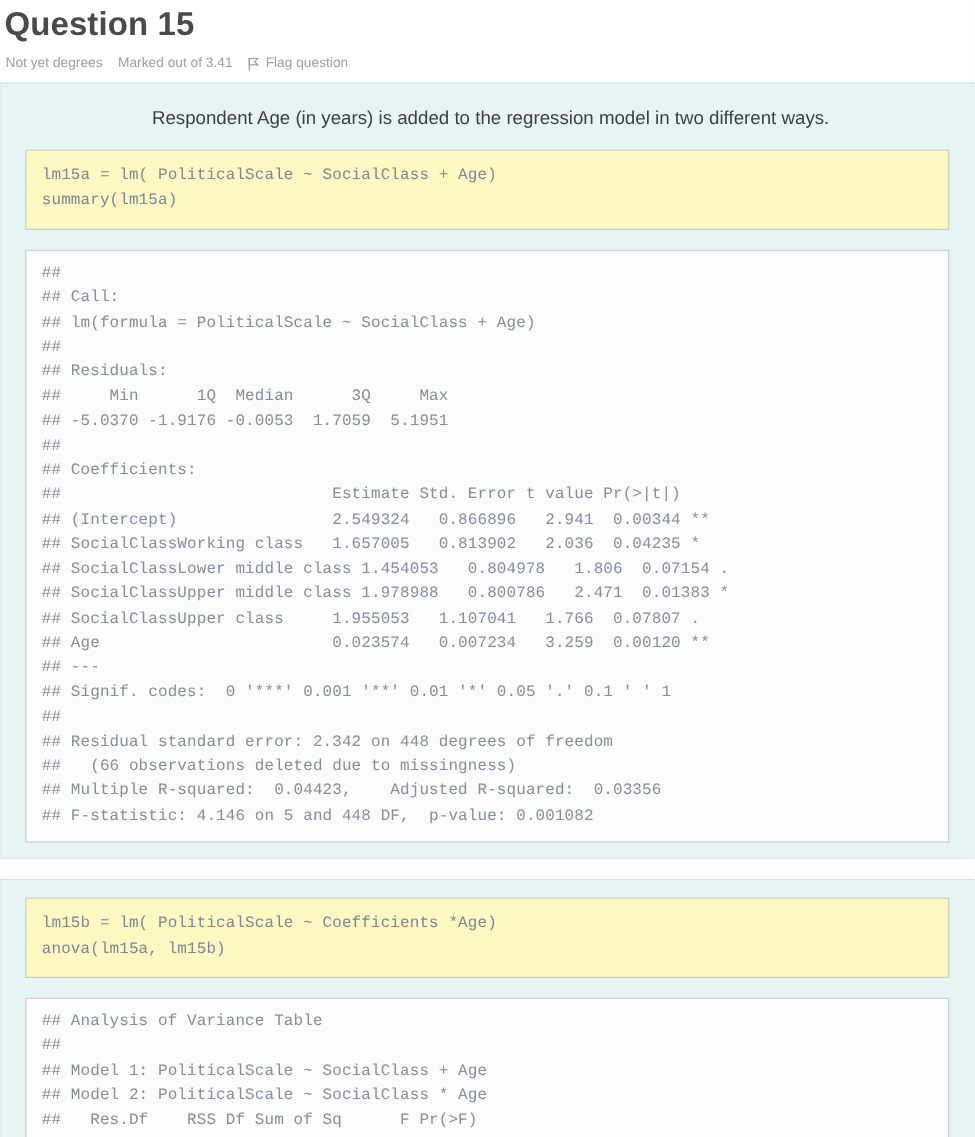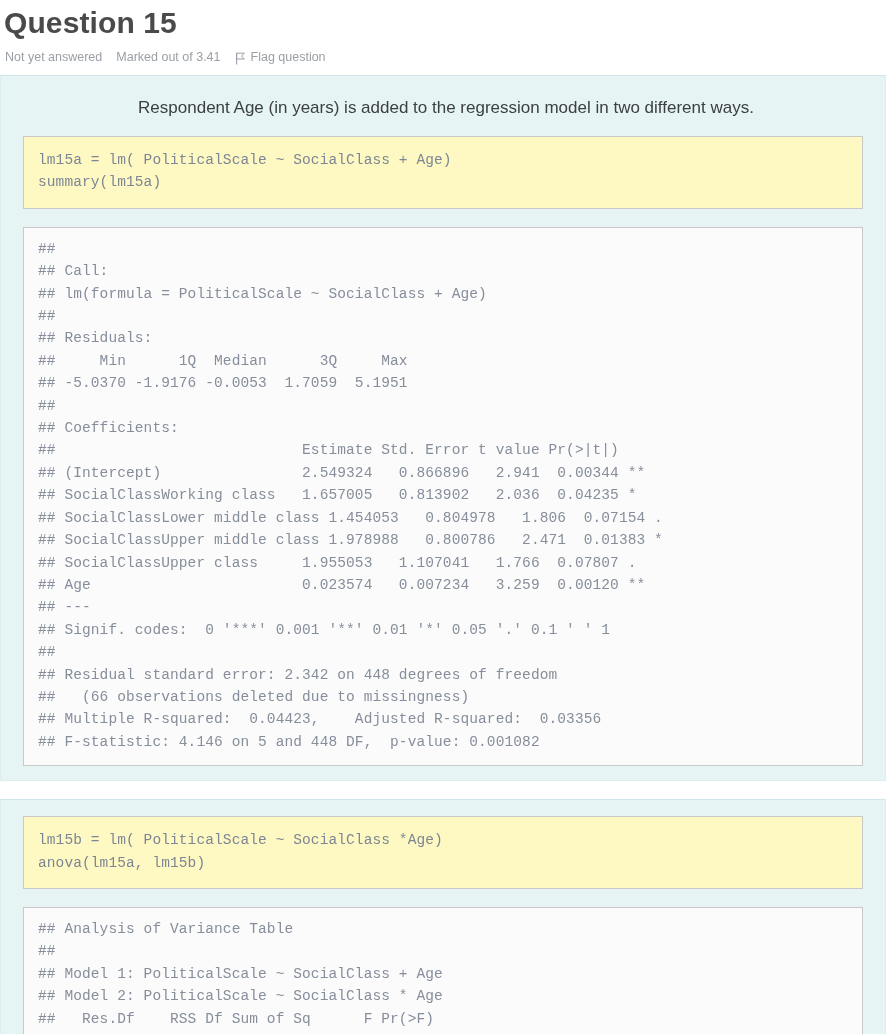--- a/index.html
+++ b/index.html
@@ -115,21 +115,21 @@
     white-space: pre;
     letter-spacing: 0.1px;
   }
 </style>
 </head>
 <body>
 
 <div class="qheader">
   <h1 class="qtitle">Question 15</h1>
   <div class="qmeta">
-    <span class="qmeta-item">Not yet answered</span>
+    <span class="qmeta-item">Not yet degrees</span>
     <span class="qmeta-item">Marked out of 3.41</span>
     <span class="flag-link">
       <span class="flag-icon">
         <svg width="11" height="13" viewBox="0 0 11 13" xmlns="http://www.w3.org/2000/svg">
           <path d="M1.6 0.8 L1.6 12.4" stroke="#9aa0a6" stroke-width="1.1" fill="none"></path>
           <path d="M1.6 1.2 L9.4 1.2 L6.4 4.1 L9.4 7.0 L1.6 7.0 Z" stroke="#9aa0a6" stroke-width="1.0" fill="none"></path>
         </svg>
       </span>
       <span>Flag question</span>
     </span>
@@ -168,21 +168,21 @@
 ##   (66 observations deleted due to missingness)
 ## Multiple R-squared:  0.04423,    Adjusted R-squared:  0.03356 
 ## F-statistic: 4.146 on 5 and 448 DF,  p-value: 0.001082</pre>
   </div>
 </div>
 
 <div class="panel-gap"></div>
 
 <div class="panel">
   <div class="codebox second">
-    <pre class="code">lm15b = lm( PoliticalScale ~ SocialClass *Age)
+    <pre class="code">lm15b = lm( PoliticalScale ~ Coefficients *Age)
 anova(lm15a, lm15b)</pre>
   </div>
 
   <div class="outbox">
     <pre class="out">## Analysis of Variance Table
 ## 
 ## Model 1: PoliticalScale ~ SocialClass + Age
 ## Model 2: PoliticalScale ~ SocialClass * Age
 ##   Res.Df    RSS Df Sum of Sq      F Pr(&gt;F)
 ## 1    448 2457.1                           

